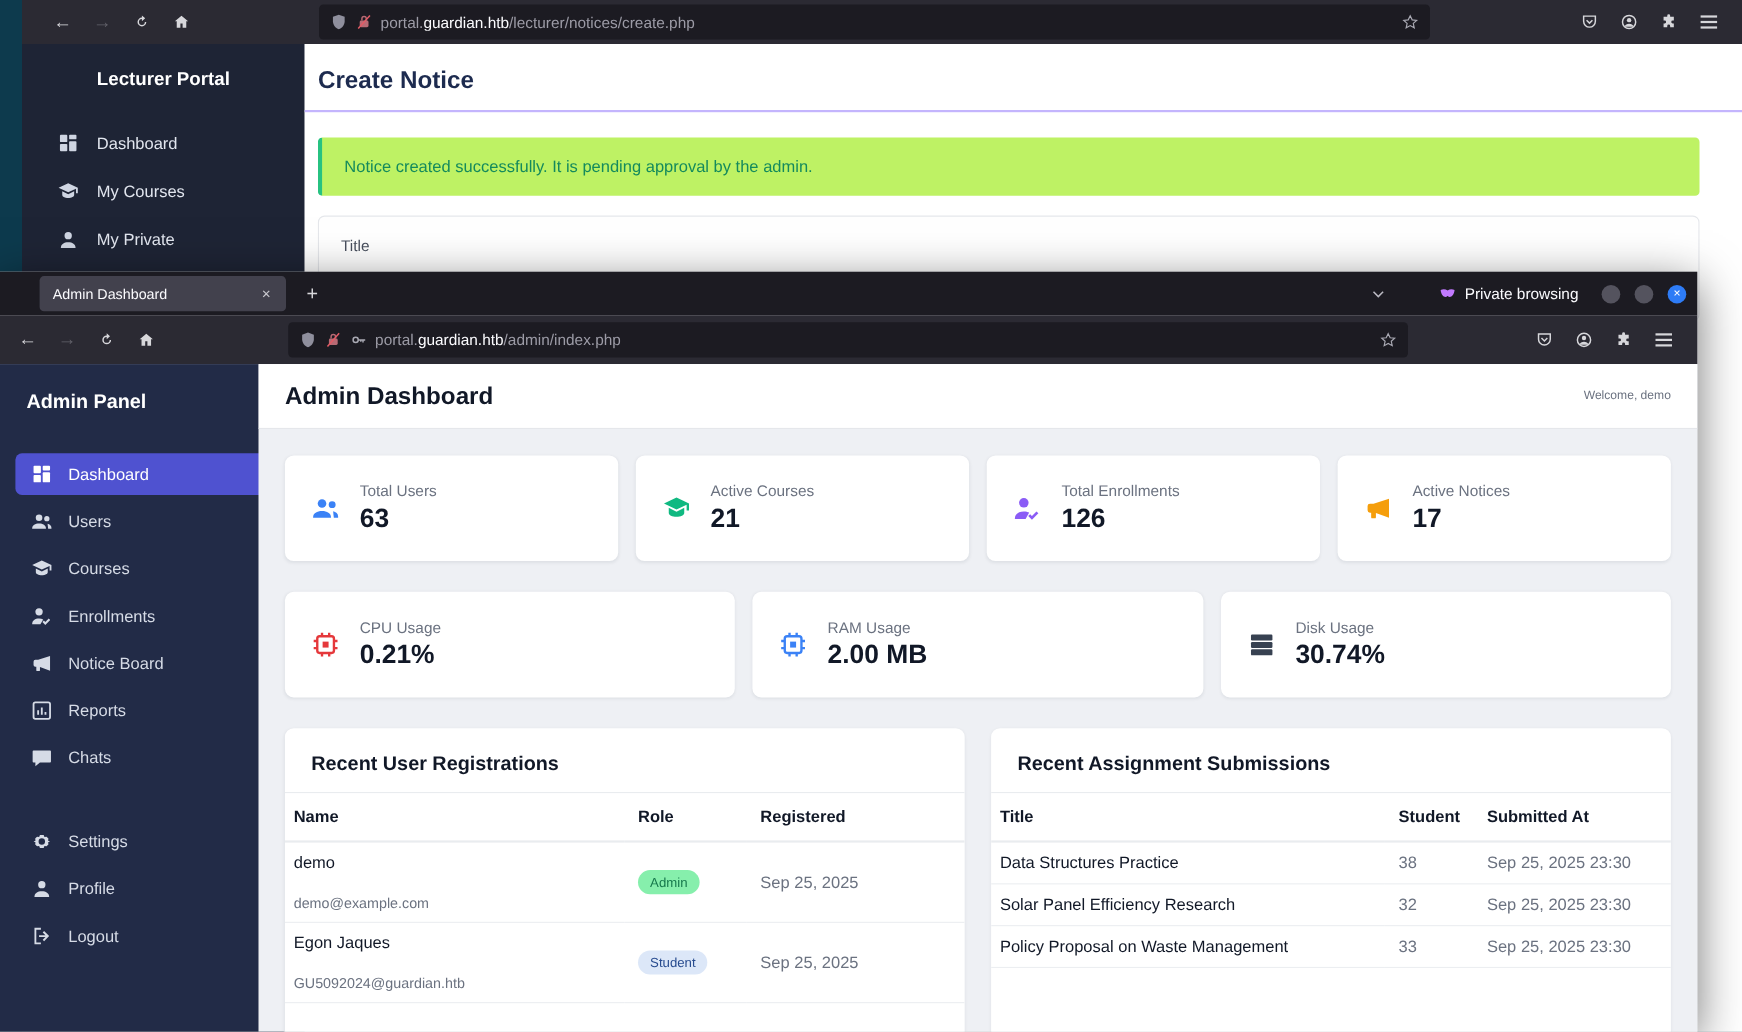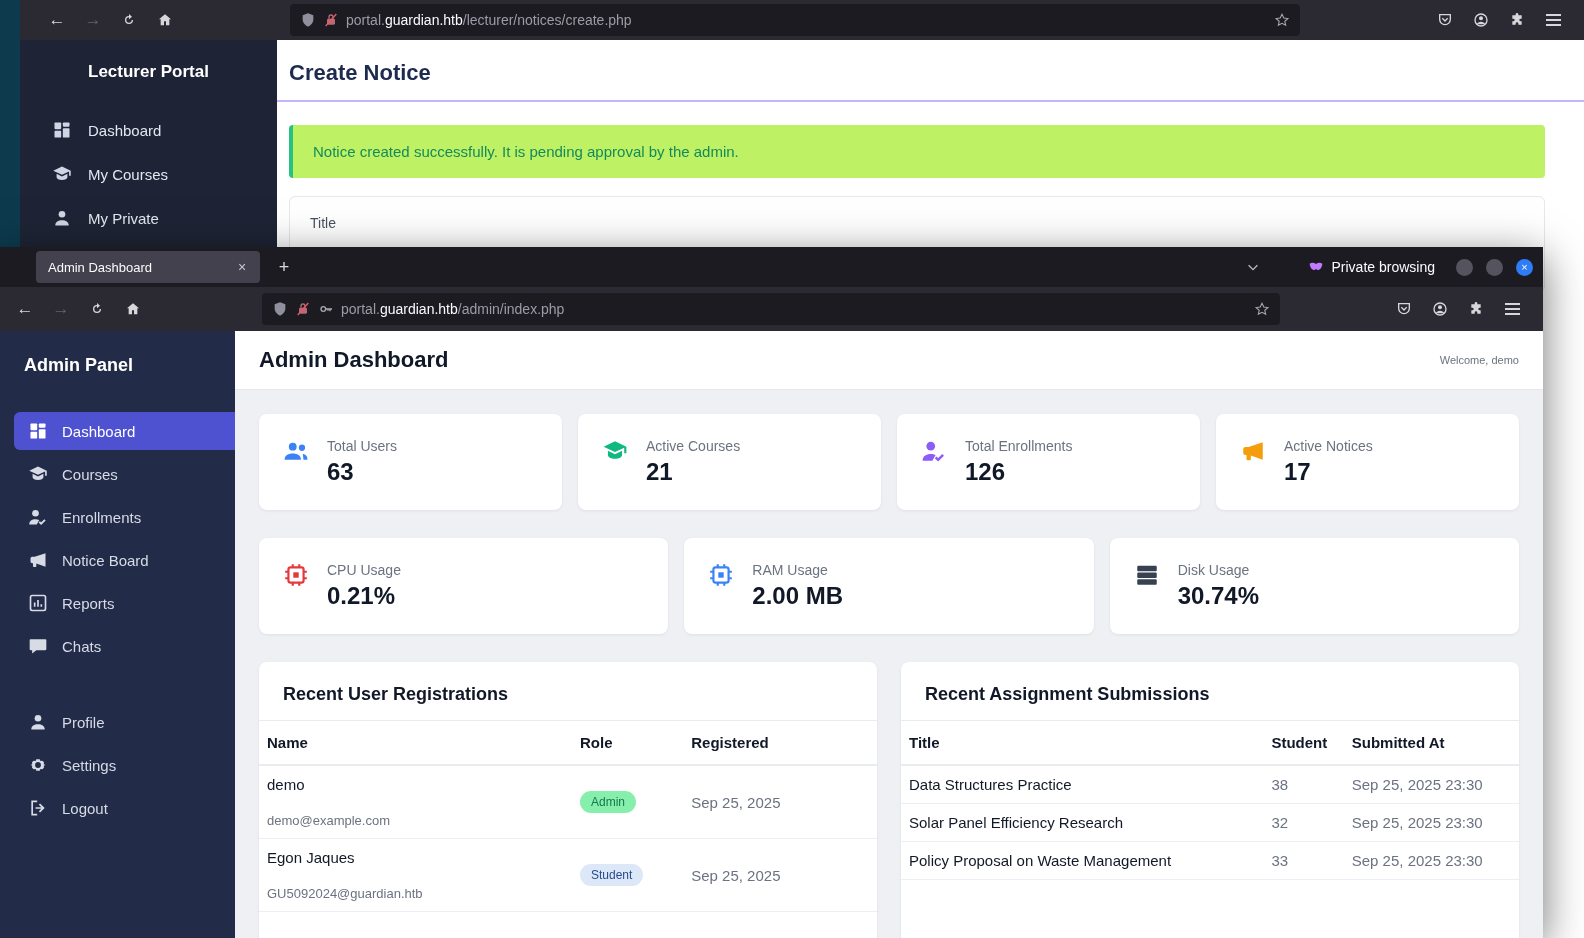--- a/index.html
+++ b/index.html
@@ -79,21 +79,21 @@
   .sb-item .i20 { color:currentColor; }
   .sb-footer { margin-top:38px; }
 
   #fw-main { position:absolute; left:235px; top:84px; right:0; bottom:0; background:#eef0f4; overflow:hidden; }
   .fw-header { height:59px; background:#fff; border-bottom:1px solid #e5e7eb; display:flex; align-items:center; padding:0 24px; }
   .fw-header h1 { font-size:22px; font-weight:700; color:#111827; }
   .welcome { margin-left:auto; color:#6b7280; font-size:11px; }
   .fw-body { padding:24px; }
   .stat-row { display:flex; gap:16px; }
   .stat-row + .stat-row { margin-top:28px; }
-  .stat-card { flex:1; background:#fff; border-radius:8px; padding:24px; display:flex; gap:18px; align-items:flex-start; box-shadow:0 1px 3px rgba(16,24,40,.07); }
+  .stat-card { flex:1; background:#fff; border-radius:8px; padding:24px; display:flex; gap:18px; align-items:center; box-shadow:0 1px 3px rgba(16,24,40,.07); }
   .stat-text .lbl { color:#6b7280; font-size:14px; }
   .stat-text .val { color:#111827; font-size:24px; font-weight:700; margin-top:4px; }
 
   .panel-row { display:flex; gap:24px; margin-top:28px; align-items:flex-start; }
   .panel { flex:1; background:#fff; border-radius:8px; box-shadow:0 1px 3px rgba(16,24,40,.07); min-height:310px; overflow:hidden; }
   .panel-h { padding:22px 24px 15px; font-size:18px; font-weight:700; color:#111827; border-bottom:1px solid #e9ecef; }
   table { width:100%; border-collapse:collapse; font-size:15px; }
   th { text-align:left; padding:13px 12px; color:#111827; font-weight:700; border-bottom:2px solid #e9ecef; }
   td { padding:10px 12px; border-bottom:1px solid #eceef1; vertical-align:middle; }
   th:first-child, td:first-child { padding-left:8px; }
@@ -332,20 +332,31 @@
               <rect x="13" y="3" width="8" height="5" rx="1"></rect>
               <rect x="13" y="10" width="8" height="11" rx="1"></rect>
               <rect x="3" y="13" width="8" height="8" rx="1"></rect>
             </svg>
           </span>
         <span>Dashboard</span>
       </div>
       <div class="sb-item">
         <span class="i20">
             <svg viewBox="0 0 24 24" fill="currentColor">
+              <circle cx="9" cy="8" r="3.6"></circle>
+              <path d="M1.5 19.5c0-3.2 3.3-5.2 7.5-5.2s7.5 2 7.5 5.2v.5H1.5z"></path>
+              <circle cx="17.5" cy="9" r="2.9"></circle>
+              <path d="M18.3 14.5c2.4.6 4.2 2.1 4.2 4.4v1.1h-3.6z"></path>
+            </svg>
+          </span>
+        <span>Users</span>
+      </div>
+      <div class="sb-item">
+        <span class="i20">
+            <svg viewBox="0 0 24 24" fill="currentColor">
               <path d="M12 3 1.5 8 12 13l8.5-4V14h2V8z"></path>
               <path d="M5.5 11.7V16c0 1.8 2.9 3.2 6.5 3.2s6.5-1.4 6.5-3.2v-4.3L12 15z"></path>
             </svg>
           </span>
         <span>Courses</span>
       </div>
       <div class="sb-item">
         <span class="i20">
             <svg viewBox="0 0 24 24" fill="currentColor">
               <circle cx="9" cy="7.5" r="4"></circle>
@@ -378,33 +389,33 @@
               <path d="M3 4h18a1 1 0 0 1 1 1v11a1 1 0 0 1-1 1H10l-5 4v-4H3a1 1 0 0 1-1-1V5a1 1 0 0 1 1-1z"></path>
             </svg>
           </span>
         <span>Chats</span>
       </div>
     </div>
     <div class="sb-footer">
       <div class="sb-item">
         <span class="i20">
             <svg viewBox="0 0 24 24" fill="currentColor">
+              <path fill-rule="evenodd" d="M21 12l-2.1-.9.3-2.3-2-2-2.3.3L14 5h-4l-.9 2.1-2.3-.3-2 2 .3 2.3L3 12l2.1.9-.3 2.3 2 2 2.3-.3L10 19h4l.9-2.1 2.3.3 2-2-.3-2.3zM12 15.5a3.5 3.5 0 1 1 0-7 3.5 3.5 0 0 1 0 7z"></path>
+            </svg>
+          </span>
+        <span>Settings</span>
+      </div>
+      <div class="sb-item">
+        <span class="i20">
+            <svg viewBox="0 0 24 24" fill="currentColor">
               <circle cx="12" cy="7.5" r="4"></circle>
               <path d="M4 20.5c0-3.6 3.5-5.8 8-5.8s8 2.2 8 5.8V21H4z"></path>
             </svg>
           </span>
         <span>Profile</span>
-      </div>
-      <div class="sb-item">
-        <span class="i20">
-            <svg viewBox="0 0 24 24" fill="currentColor">
-              <path fill-rule="evenodd" d="M21 12l-2.1-.9.3-2.3-2-2-2.3.3L14 5h-4l-.9 2.1-2.3-.3-2 2 .3 2.3L3 12l2.1.9-.3 2.3 2 2 2.3-.3L10 19h4l.9-2.1 2.3.3 2-2-.3-2.3zM12 15.5a3.5 3.5 0 1 1 0-7 3.5 3.5 0 0 1 0 7z"></path>
-            </svg>
-          </span>
-        <span>Settings</span>
       </div>
       <div class="sb-item">
         <span class="i20">
             <svg viewBox="0 0 24 24" fill="currentColor">
               <path d="M4 3h7v2H6v14h5v2H4z"></path>
               <path d="M14.5 6.5 13 8l3 3H9v2h7l-3 3 1.5 1.5L20 12z"></path>
             </svg>
           </span>
         <span>Logout</span>
       </div>

